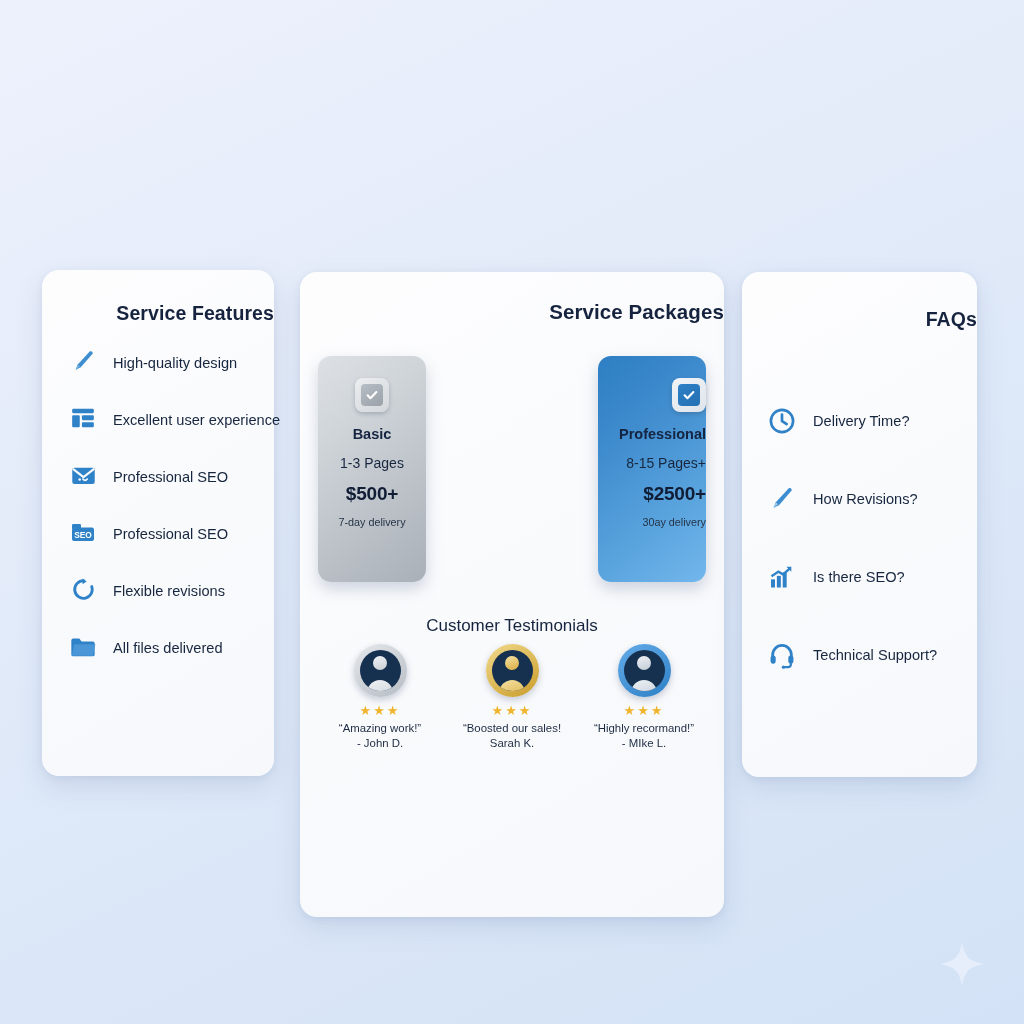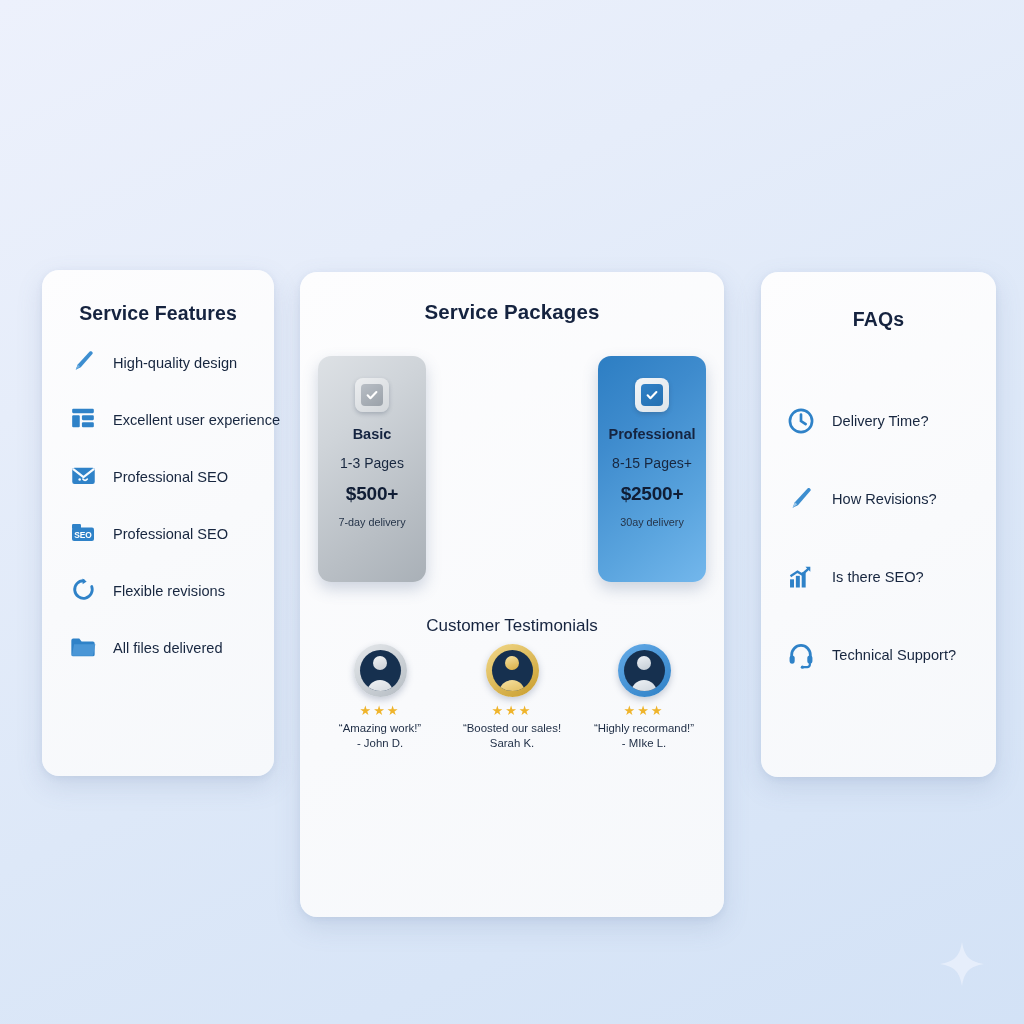--- a/index.html
+++ b/index.html
@@ -12,21 +12,21 @@
   .stage{position:absolute;inset:0;}
 
   
   .card{
     position:absolute;
     background:linear-gradient(150deg,#fdfdfe 0%,#f9fafc 55%,#f6f8fb 100%);
     border-radius:17px;
     box-shadow:0 10px 26px rgba(92,118,160,.17), 0 2px 6px rgba(92,118,160,.10);
   }
   .card-title{
-    text-align:center;
+    text-align:right;
     color:#15233f;
     font-weight:bold;
     letter-spacing:.1px;
   }
 
   
   #left-card{left:42px;top:270px;width:232px;height:506px;}
   #left-card .card-title{font-size:19.5px;margin-top:32px;}
   .feature-list{margin-top:22px;padding:0 0 0 26px;}
   .feature-row{display:flex;align-items:center;height:31px;margin-bottom:26px;}
@@ -41,21 +41,21 @@
 
   .tiles{position:absolute;left:18px;top:84px;width:388px;height:226px;display:flex;justify-content:space-between;}
   .tile{
     width:108px;height:226px;border-radius:13px;position:relative;
     box-shadow:0 7px 15px rgba(70,95,135,.25);
     display:flex;flex-direction:column;align-items:center;
   }
   .tile.silver{background:linear-gradient(140deg,#dde1e5 0%,#cfd4d9 30%,#b8bec4 72%,#a9b0b7 100%);}
   .tile.gold{background:linear-gradient(140deg,#f4dd92 0%,#edcb६b 28%,#d9ab3f 72%,#c59a26 100%);}
   .tile.gold{background:linear-gradient(140deg,#f4dd92 0%,#edcb6b 28%,#d9ab3f 72%,#c59a26 100%);}
-  .tile.blue{background:linear-gradient(140deg,#2d7ec3 0%,#3e8bcd 30%,#5aa4de 70%,#73b7ec 100%);}
+  .tile.blue{background:linear-gradient(140deg,#2d7ec3 0%,#3e8bcd 30%,#5aa4de 70%,#73b7ec 100%);align-items:flex-end;}
 
   .tile-check{
     margin-top:22px;width:34px;height:34px;border-radius:8px;
     display:flex;align-items:center;justify-content:center;
     box-shadow:0 2px 4px rgba(40,55,80,.25);
   }
   .silver .tile-check{background:linear-gradient(145deg,#eceef0,#d3d7db);}
   .gold   .tile-check{background:linear-gradient(145deg,#f4e3ae,#dcb650);}
   .blue   .tile-check{background:linear-gradient(145deg,#f2f5f8,#dde4ea);}
   .chk-inner{width:22px;height:22px;border-radius:4px;display:flex;align-items:center;justify-content:center;}
@@ -87,21 +87,21 @@
   .av-head{position:absolute;left:50%;top:6px;transform:translateX(-50%);width:14px;height:14px;border-radius:50%;}
   .av-body{position:absolute;left:50%;bottom:-9px;transform:translateX(-50%);width:26px;height:20px;border-radius:13px 13px 0 0;}
   .silver .av-head,.silver .av-body{background:linear-gradient(160deg,#f2f4f6,#c9ced4);}
   .gold .av-head,.gold .av-body{background:linear-gradient(160deg,#f6e2a3,#d8ad42);}
   .blue .av-head,.blue .av-body{background:linear-gradient(160deg,#eef2f6,#c2cbd4);}
   .stars{margin-top:7px;font-size:13px;color:#efb42b;letter-spacing:2px;line-height:1;}
   .quote{margin-top:5px;font-size:11.4px;color:#1c2b43;white-space:nowrap;}
   .author{margin-top:3px;font-size:11.4px;color:#1c2b43;}
 
   
-  #right-card{left:761px;top:272px;width:235px;height:505px;}
+  #right-card{left:742px;top:272px;width:235px;height:505px;}
   #right-card .card-title{font-size:19.5px;margin-top:36px;}
   .faq-list{margin-top:74px;padding-left:24px;}
   .faq-row{display:flex;align-items:center;height:32px;margin-bottom:46px;}
   .faq-icon{width:32px;height:32px;flex:0 0 32px;display:flex;align-items:center;justify-content:center;}
   .faq-label{margin-left:15px;font-size:14.6px;color:#17263f;white-space:nowrap;}
 
   
   #sparkle{position:absolute;left:938px;top:940px;width:48px;height:48px;}
 </style>
 </head>

